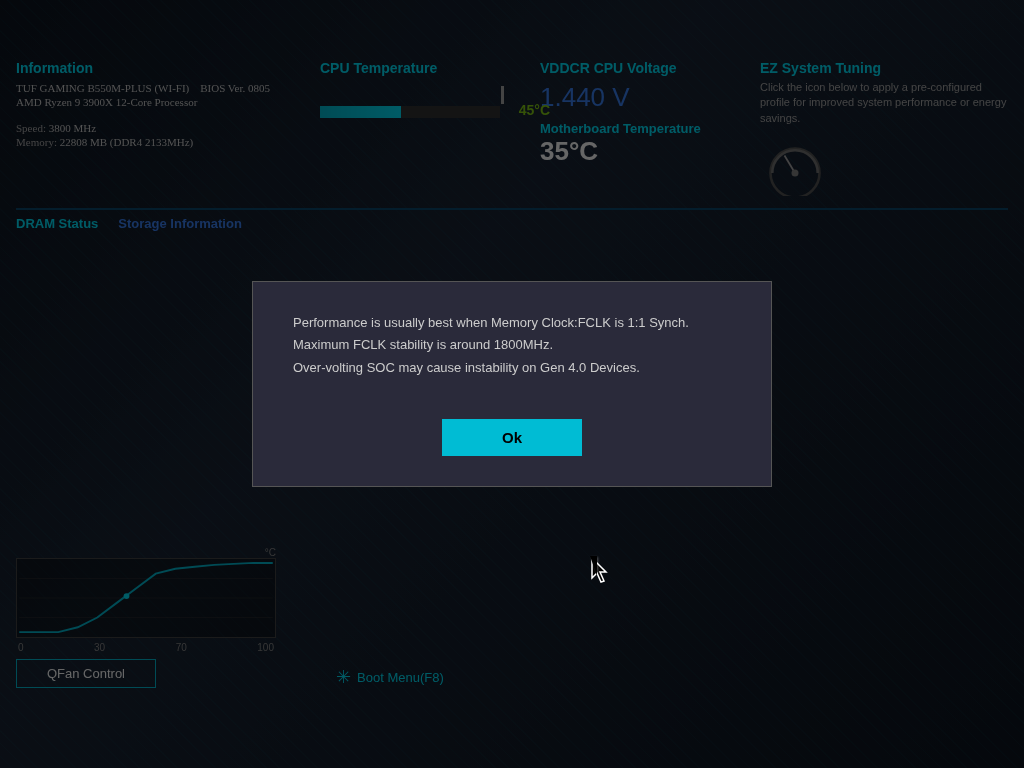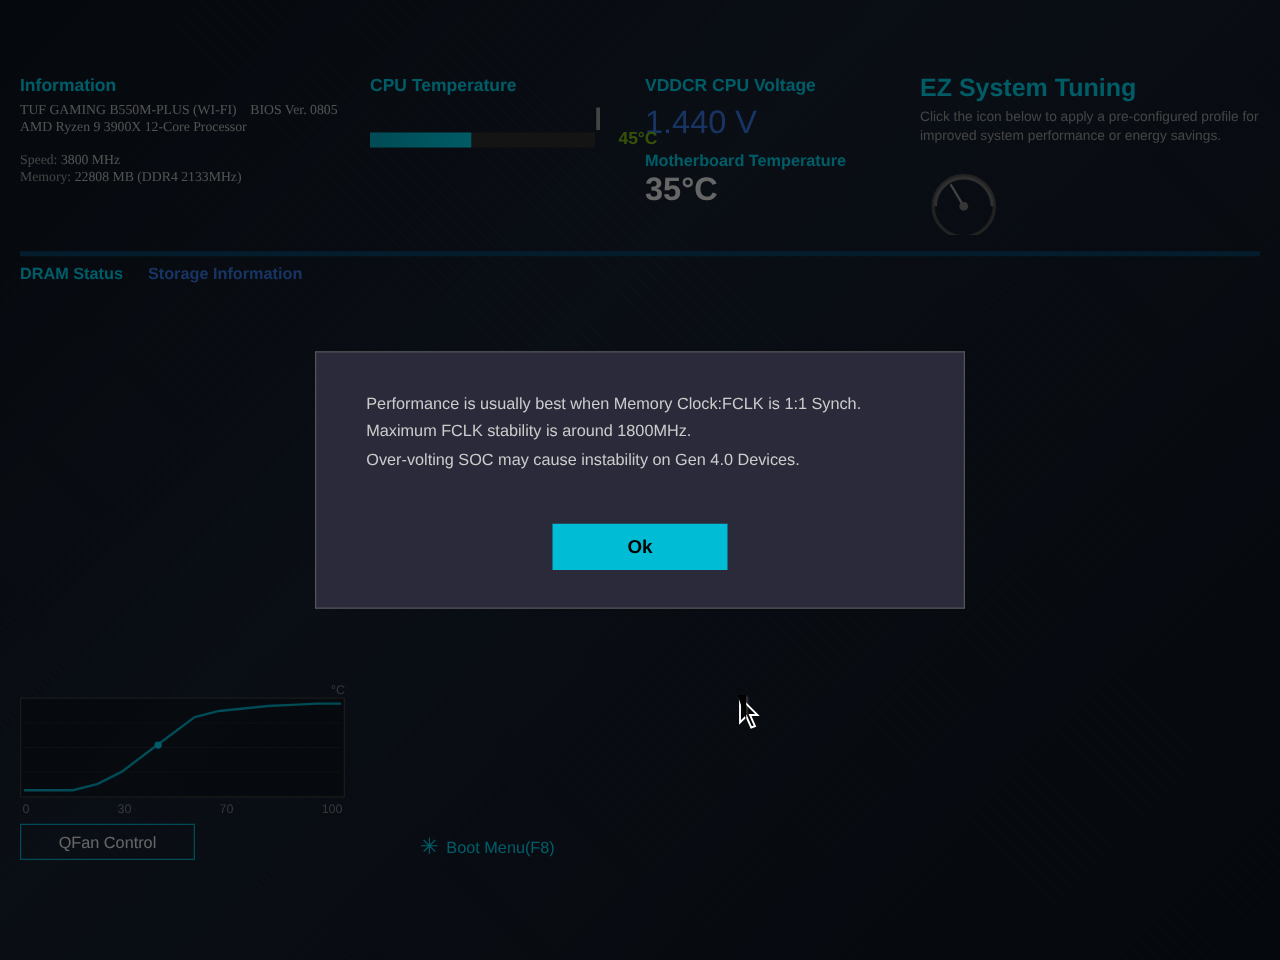--- a/index.html
+++ b/index.html
@@ -153,20 +153,21 @@
     }
 
     .info-label {
       color: #aaaaaa;
       font-size: 11px;
     }
 
     .cpu-temp-section {
       flex: 0 0 220px;
       padding-right: 20px;
+      margin-left: 24px;
     }
 
     .temp-bar-container {
       position: relative;
       margin-top: 8px;
     }
 
     .temp-bar-bg {
       width: 180px;
       height: 12px;
@@ -203,21 +204,21 @@
       font-size: 26px;
       font-weight: bold;
     }
 
     .ez-tuning-section {
       flex: 1;
     }
 
     .ez-tuning-title {
       color: #00e5ff;
-      font-size: 20px;
+      font-size: 14px;
       font-weight: bold;
       margin-bottom: 4px;
     }
 
     .ez-tuning-desc {
       color: #aaaaaa;
       font-size: 11px;
       line-height: 1.4;
       margin-bottom: 10px;
     }
@@ -226,21 +227,21 @@
       width: 70px;
       height: 60px;
       margin: 0 auto;
     }
 
     
     .secondary-info-row {
       display: flex;
       gap: 20px;
       margin-bottom: 20px;
-      border-top: 4px solid #0c4a6e;
+      border-top: 2px solid #0c4a6e;
       padding-top: 6px;
     }
 
     .dram-status {
       color: #00e5ff;
       font-size: 13px;
       font-weight: bold;
       cursor: pointer;
     }
 

